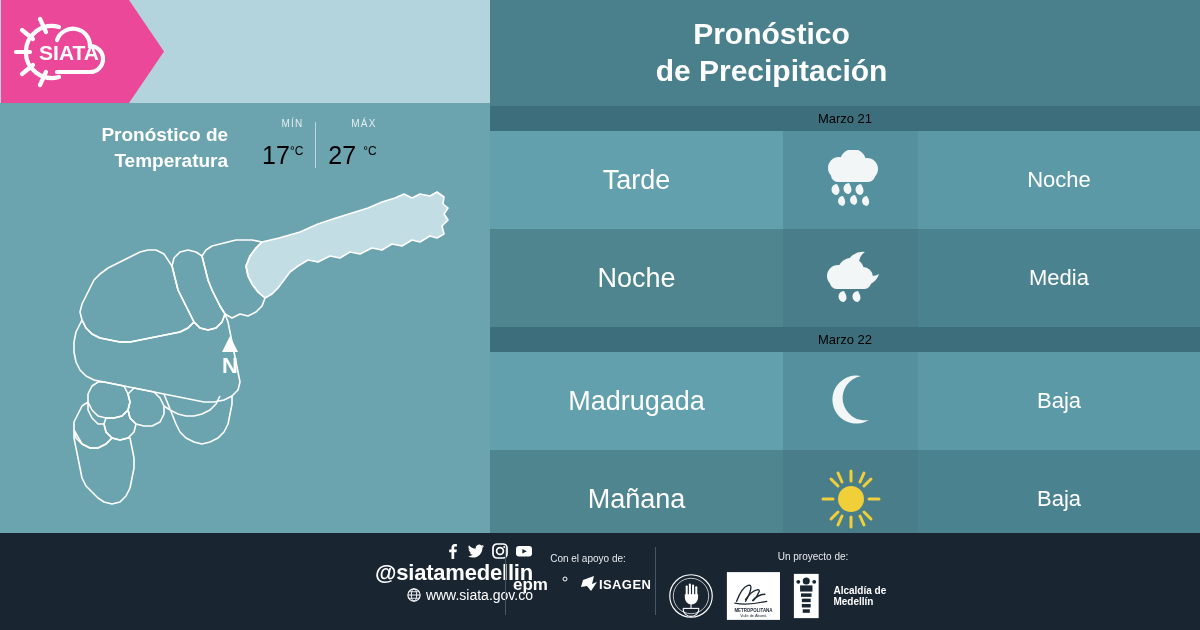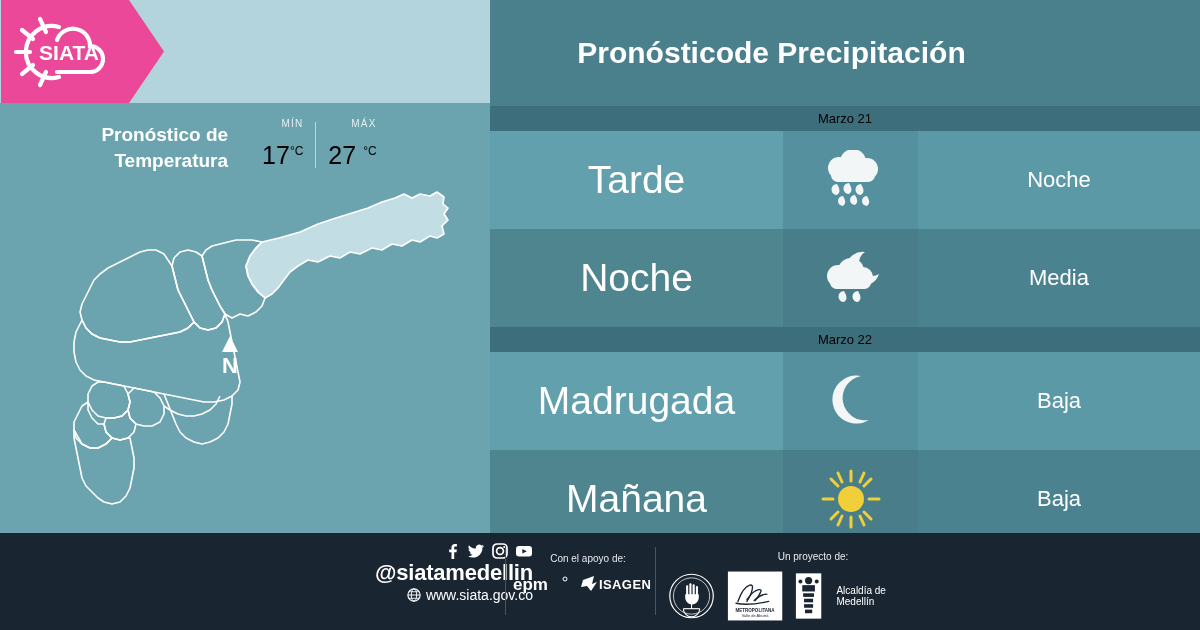--- a/index.html
+++ b/index.html
@@ -59,36 +59,36 @@
   .map-wrap svg { display:block; }
 
   
   .right-panel {
     position:absolute; left:490px; top:0; width:710px; height:533px;
     background:#4a7f8c;
   }
   .fc-header {
     position:absolute; left:0; top:0; width:563px; height:106px;
     background:#4a7f8c;
-    display:flex; flex-direction:row; align-items:center; justify-content:center;
+    display:flex; flex-direction:column; align-items:center; justify-content:center;
     color:#ffffff; font-size:30px; font-weight:bold; line-height:1.22;
     text-align:center;
   }
   .date-band {
     width:710px; height:25px; background:#3d6e7b;
     display:flex; align-items:center; justify-content:center;
     color:#000000; font-size:13px; font-weight:normal;
   }
   .fc-rows { position:absolute; left:0; top:106px; width:710px; }
   .fc-row {
     display:flex; width:710px; height:98px; align-items:stretch;
   }
   .fc-row .cell-period {
     width:293px; display:flex; align-items:center; justify-content:center;
-    color:#ffffff; font-size:39px; font-weight:normal;
+    color:#ffffff; font-size:27px; font-weight:normal;
   }
   .fc-row .cell-icon {
     width:135px; display:flex; align-items:center; justify-content:center;
   }
   .fc-row .cell-prob {
     flex:1; display:flex; align-items:center; justify-content:center;
     color:#ffffff; font-size:22px; font-weight:normal;
   }
   
   .row-light .cell-period { background:#63a0ad; }
@@ -115,21 +115,21 @@
   }
   .vline { position:absolute; top:14px; width:1px; height:68px; background:#4a5563; }
 
   .support-group { position:absolute; left:513px; top:20px; width:150px; text-align:center; }
   .support-group .cap { font-size:10px; color:#e6eaee; margin-bottom:10px; }
   .logo-row { display:flex; align-items:center; justify-content:center; gap:10px; }
 
   .project-group { position:absolute; left:668px; top:18px; width:250px; }
   .project-group .cap { font-size:10px; color:#e6eaee; text-align:center; margin-bottom:6px; margin-left:40px; }
   .project-logos { display:flex; align-items:center; gap:12px; }
-  .alc-label { font-size:10px; font-weight:normal; color:#fff; margin-left:2px; }
+  .alc-label { font-size:10px; font-weight:bold; color:#fff; margin-left:2px; }
 </style>
 </head>
 <body>
 
 <div id="canvas">
 
   <div class="left-panel">
 
     <div class="left-header">
 

